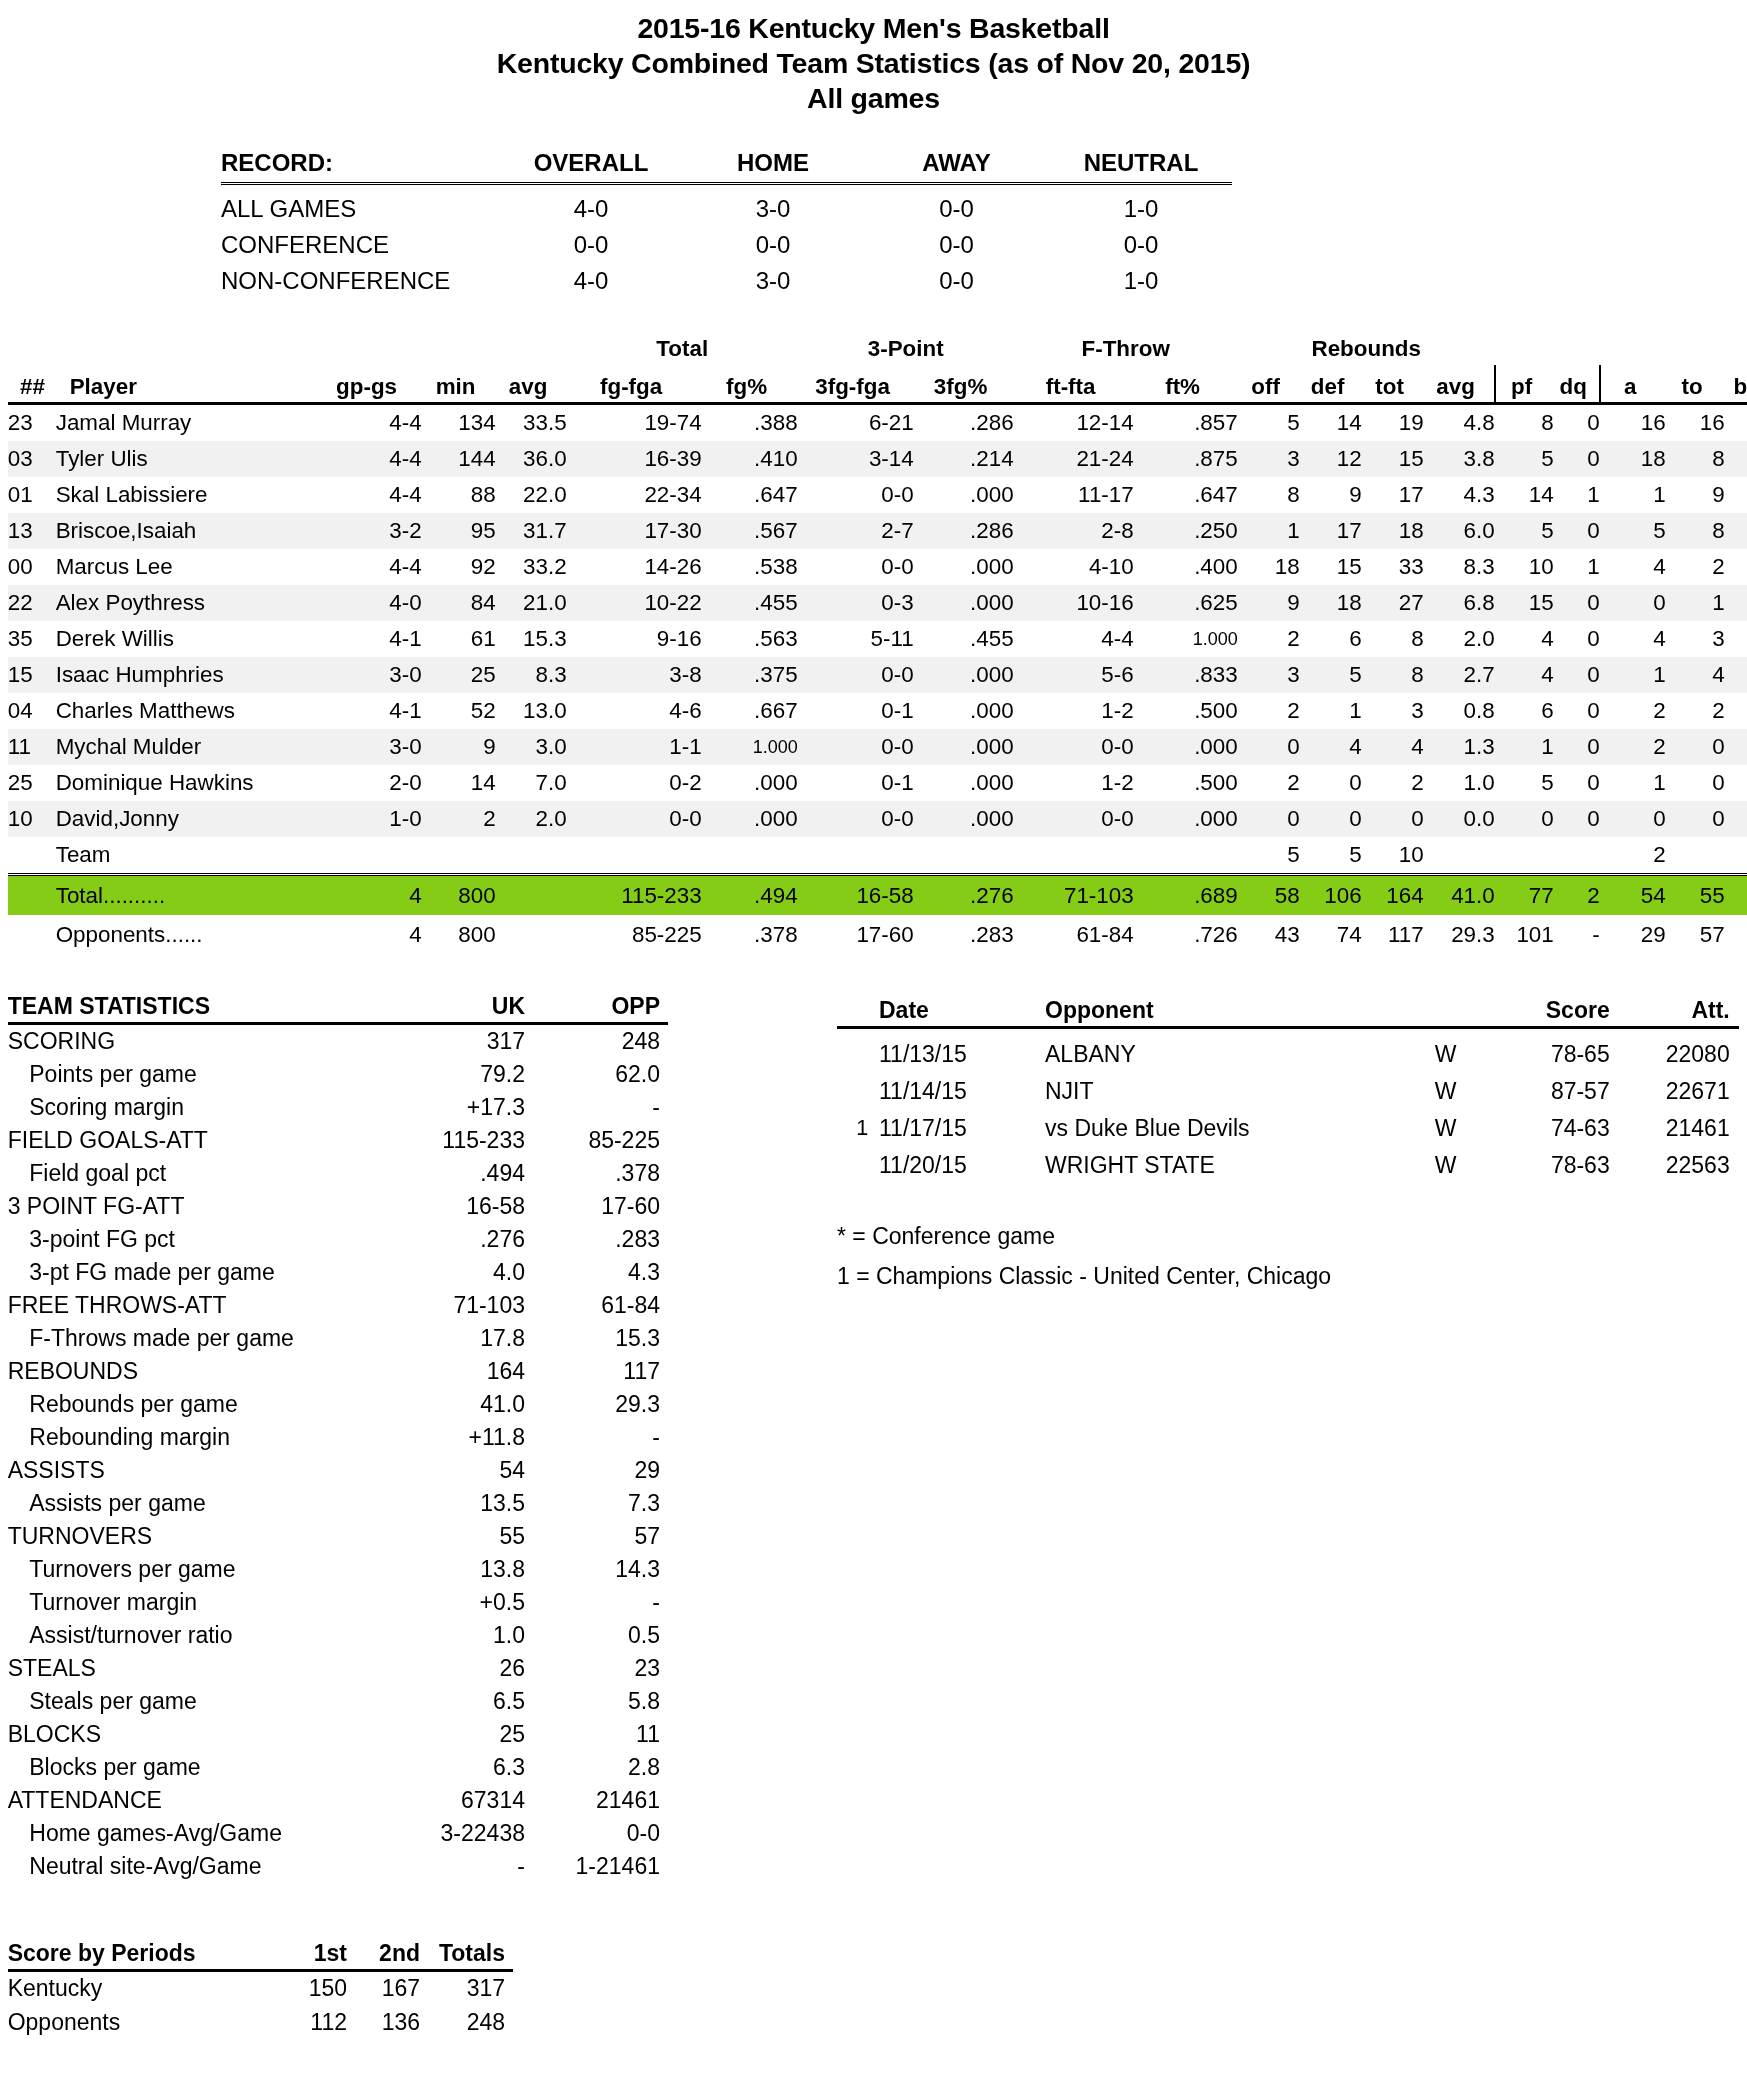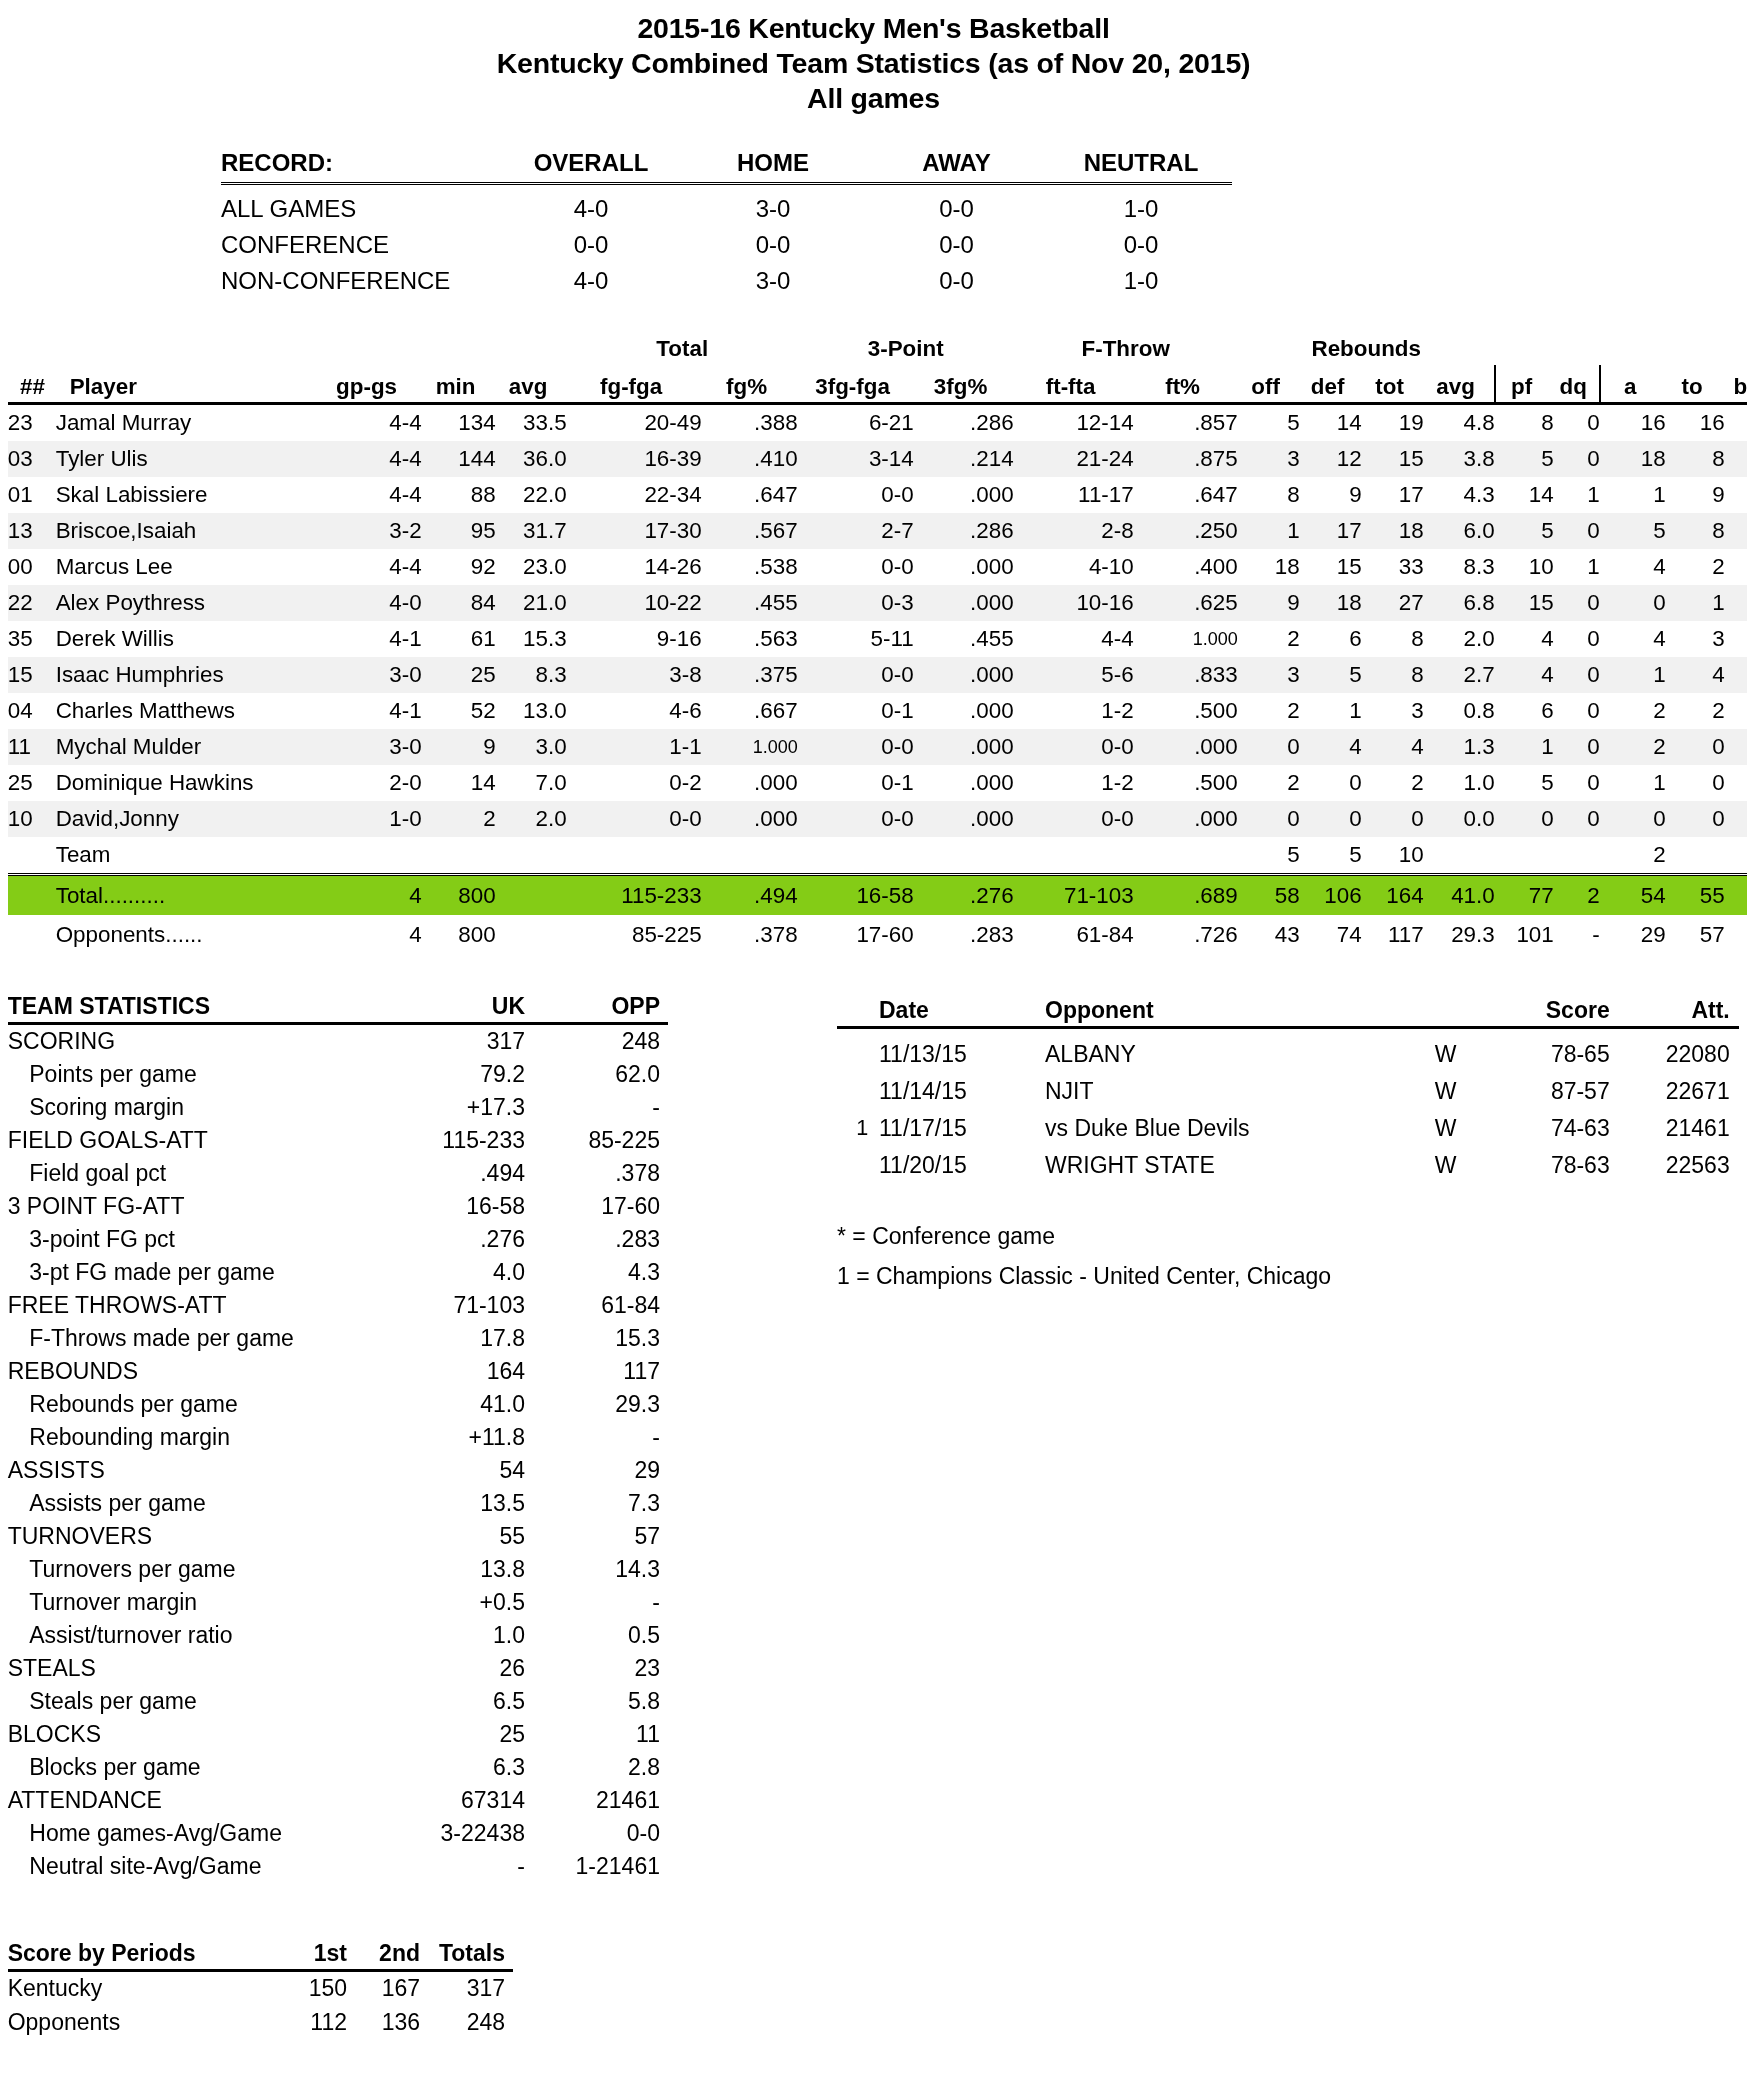--- a/index.html
+++ b/index.html
@@ -312,21 +312,21 @@
         </tr>
       </thead>
       <tbody>
 
         <tr class="prow">
           <td class="num">23</td>
           <td class="name">Jamal Murray</td>
           <td class="r">4-4</td>
           <td class="r">134</td>
           <td class="r">33.5</td>
-          <td class="r">20-49</td>
+          <td class="r">19-74</td>
           <td class="r">.388</td>
           <td class="r">6-21</td>
           <td class="r">.286</td>
           <td class="r">12-14</td>
           <td class="r">.857</td>
           <td class="r">5</td>
           <td class="r">14</td>
           <td class="r">19</td>
           <td class="r">4.8</td>
           <td class="r">8</td>
@@ -403,21 +403,21 @@
           <td class="r">5</td>
           <td class="r">8</td>
           <td class="r">0</td>
 
         </tr>
         <tr class="prow">
           <td class="num">00</td>
           <td class="name">Marcus Lee</td>
           <td class="r">4-4</td>
           <td class="r">92</td>
-          <td class="r">23.0</td>
+          <td class="r">33.2</td>
           <td class="r">14-26</td>
           <td class="r">.538</td>
           <td class="r">0-0</td>
           <td class="r">.000</td>
           <td class="r">4-10</td>
           <td class="r">.400</td>
           <td class="r">18</td>
           <td class="r">15</td>
           <td class="r">33</td>
           <td class="r">8.3</td>

